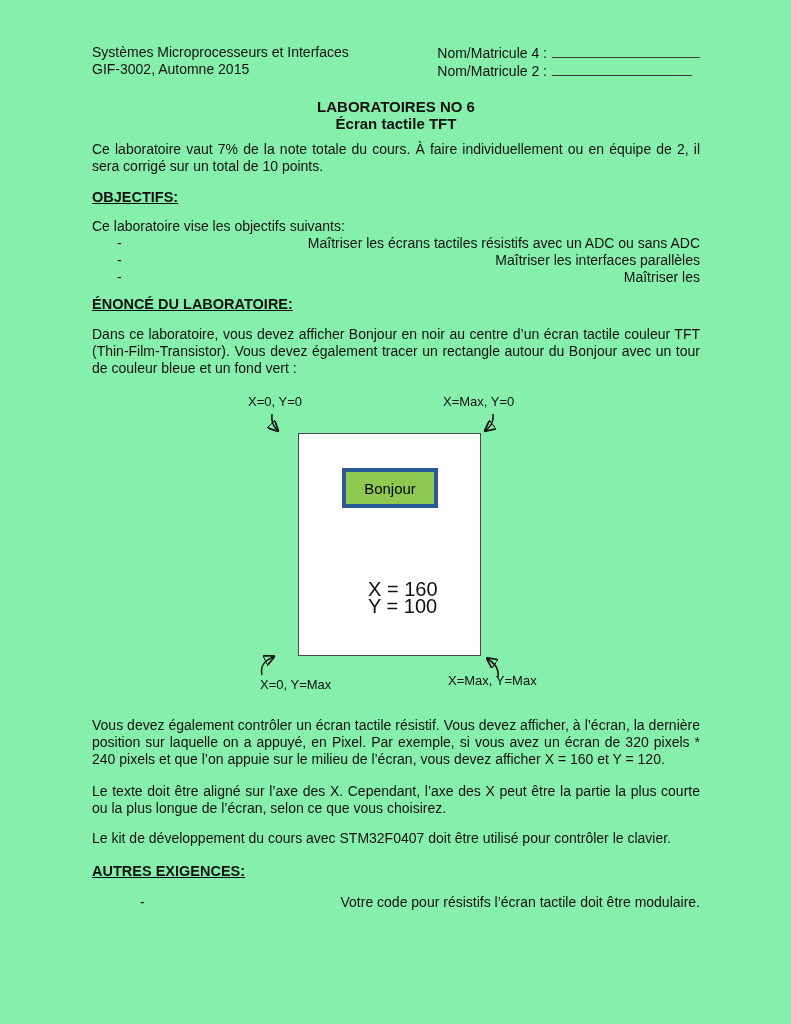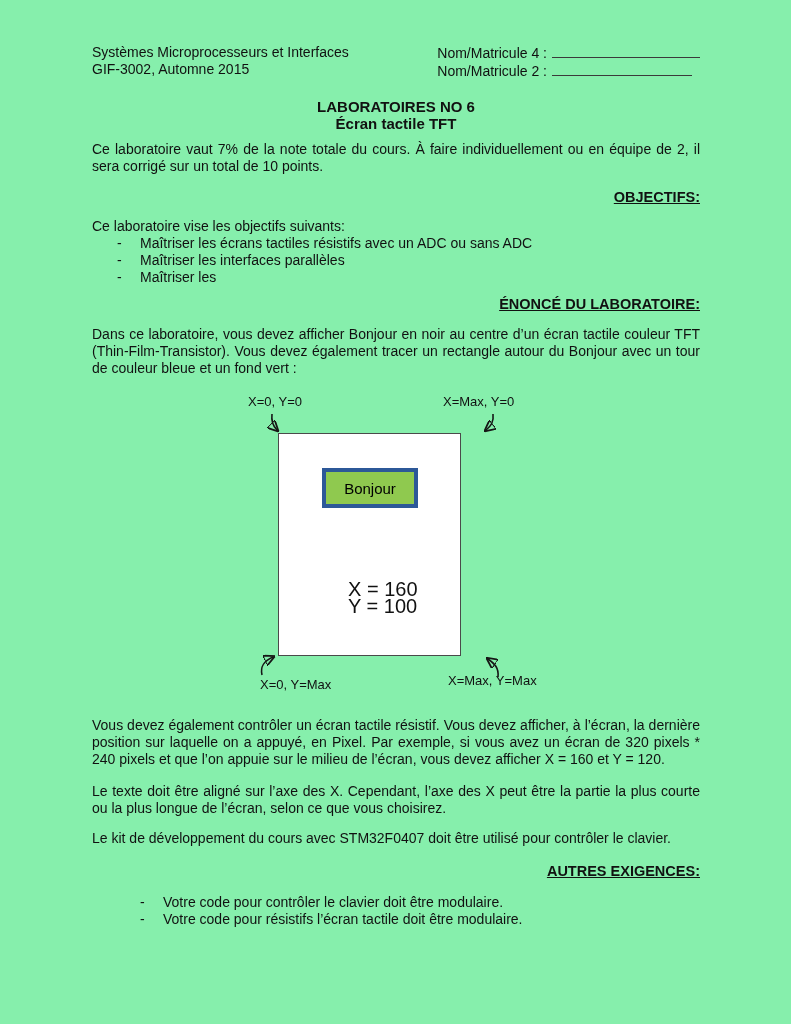--- a/index.html
+++ b/index.html
@@ -25,42 +25,42 @@
   }
   .fill-line.w1 { width:148px; }
   .fill-line.w2 { width:140px; }
 
   
   .title-block { text-align:center; font-weight:bold; font-size:15px; margin-top:18px; }
 
   .para { text-align:justify; margin:9px 0 0 0; }
   .heading {
     font-weight:bold; text-decoration:underline;
-    margin-top:14px; font-size:14.5px;text-align:right;
+    margin-top:14px; font-size:14.5px;
   }
   .lead { margin-top:12px; }
 
   ul.dash-list { list-style:none; margin:0; padding:0; }
-  ul.dash-list li { position:relative; }
+  ul.dash-list li { position:relative;text-align:right; }
   ul.obj li { padding-left:48px; }
   ul.obj li::before { content:"-"; position:absolute; left:25px; }
   ul.exi { margin-top:14px; }
   ul.exi li { padding-left:71px; }
   ul.exi li::before { content:"-"; position:absolute; left:48px; }
 
   
   .diagram { position:relative; height:312px; margin-top:12px; }
   .corner-label { position:absolute; white-space:nowrap; font-size:13px; }
   .lbl-tl { left:156px; top:4px; }
   .lbl-tr { left:351px; top:4px; }
   .lbl-bl { left:168px; top:287px; }
   .lbl-br { left:356px; top:283px; }
 
   .screen {
-    position:absolute; left:186px; top:44px; width:183px; height:223px;
+    position:absolute; left:206px; top:44px; width:183px; height:223px;
     border:1px solid #4a4a4a; background:#ffffff; box-sizing:border-box;
   }
   .bonjour-box {
     position:absolute; left:43px; top:34px; width:96px; height:40px;
     box-sizing:border-box;
     background:var(--box-fill,#8fc94f);
     border:4px solid var(--box-border,#2c5898);
     display:flex; align-items:center; justify-content:center;
     font-size:15px; color:#000;
   }
@@ -135,17 +135,16 @@
       </div>
     </div>
   </div>
 
   <p class="para" style="margin-top:16px;">Vous devez également contrôler un écran tactile résistif. Vous devez afficher, à l’écran, la dernière position sur laquelle on a appuyé, en Pixel. Par exemple, si vous avez un écran de 320 pixels * 240 pixels et que l’on appuie sur le milieu de l’écran, vous devez afficher X = 160 et Y = 120.</p>
   <p class="para" style="margin-top:15px;">Le texte doit être aligné sur l’axe des X. Cependant, l’axe des X peut être la partie la plus courte ou la plus longue de l’écran, selon ce que vous choisirez.</p>
   <p class="para" style="margin-top:13px;">Le kit de développement du cours avec STM32F0407 doit être utilisé pour contrôler le clavier.</p>
 
   <div class="heading" style="margin-top:16px;">AUTRES EXIGENCES:</div>
   <ul class="dash-list exi">
-    <li>Votre code pour contrôler le clavier doit être modulaire.</li>
     <li>Votre code pour résistifs l’écran tactile doit être modulaire.</li>
   </ul>
 
 </div>
 
 </body></html>

